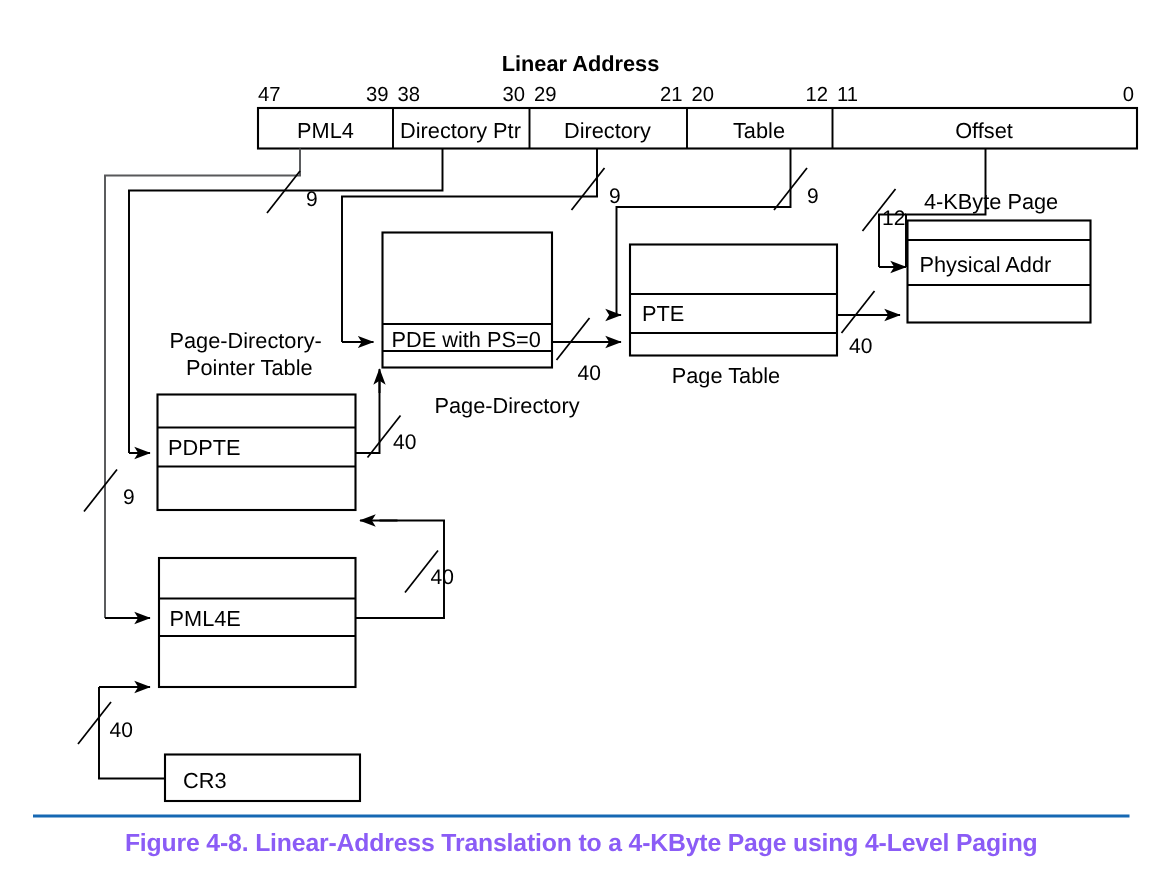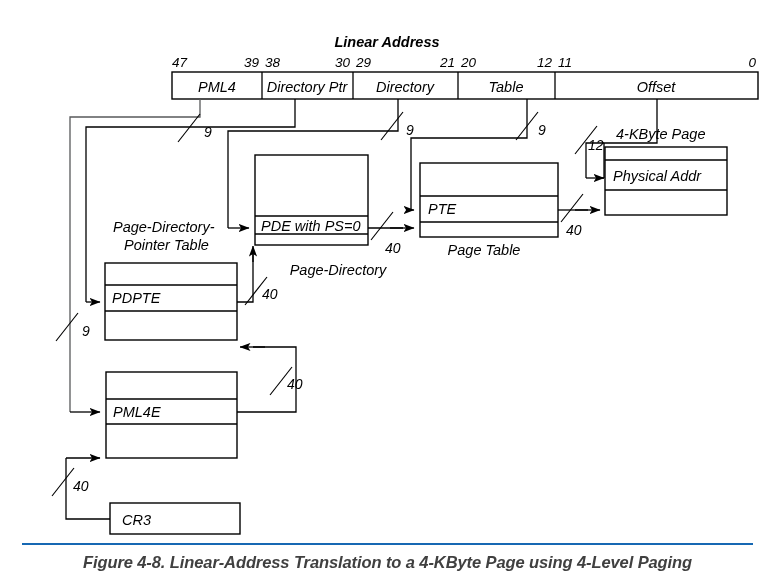--- a/index.html
+++ b/index.html
@@ -12,21 +12,20 @@
     height: 584px;
     font-family: "Liberation Sans", sans-serif;
     overflow: hidden;
     position: relative;
   }
   #figure-root {
     position: absolute;
     left: 0; top: 0;
     width: 648px;
     height: 584px;
-    font-style: italic;
   }
   svg { display: block; }
   .lbl {
     font-family: "Liberation Sans", sans-serif;
     font-size: 14.5px;
     fill: #000000;
   }
   .lbl-bit {
     font-family: "Liberation Sans", sans-serif;
     font-size: 13.5px;
@@ -70,21 +69,21 @@
     width: 775px;
     height: 44px;
     display: flex;
     align-items: center;
     justify-content: center;
   }
   .caption-text {
     font-family: "Liberation Sans", sans-serif;
     font-size: 16.5px;
     font-weight: bold;
-    color: #404040;
+    color: #8b5cf6;
     letter-spacing: -0.1px;
     white-space: nowrap;
   }
   .rule-top {
     position: absolute;
     left: 22px;
     top: 543px;
     width: 731px;
     height: 1.5px;
     background: #1668b3;

